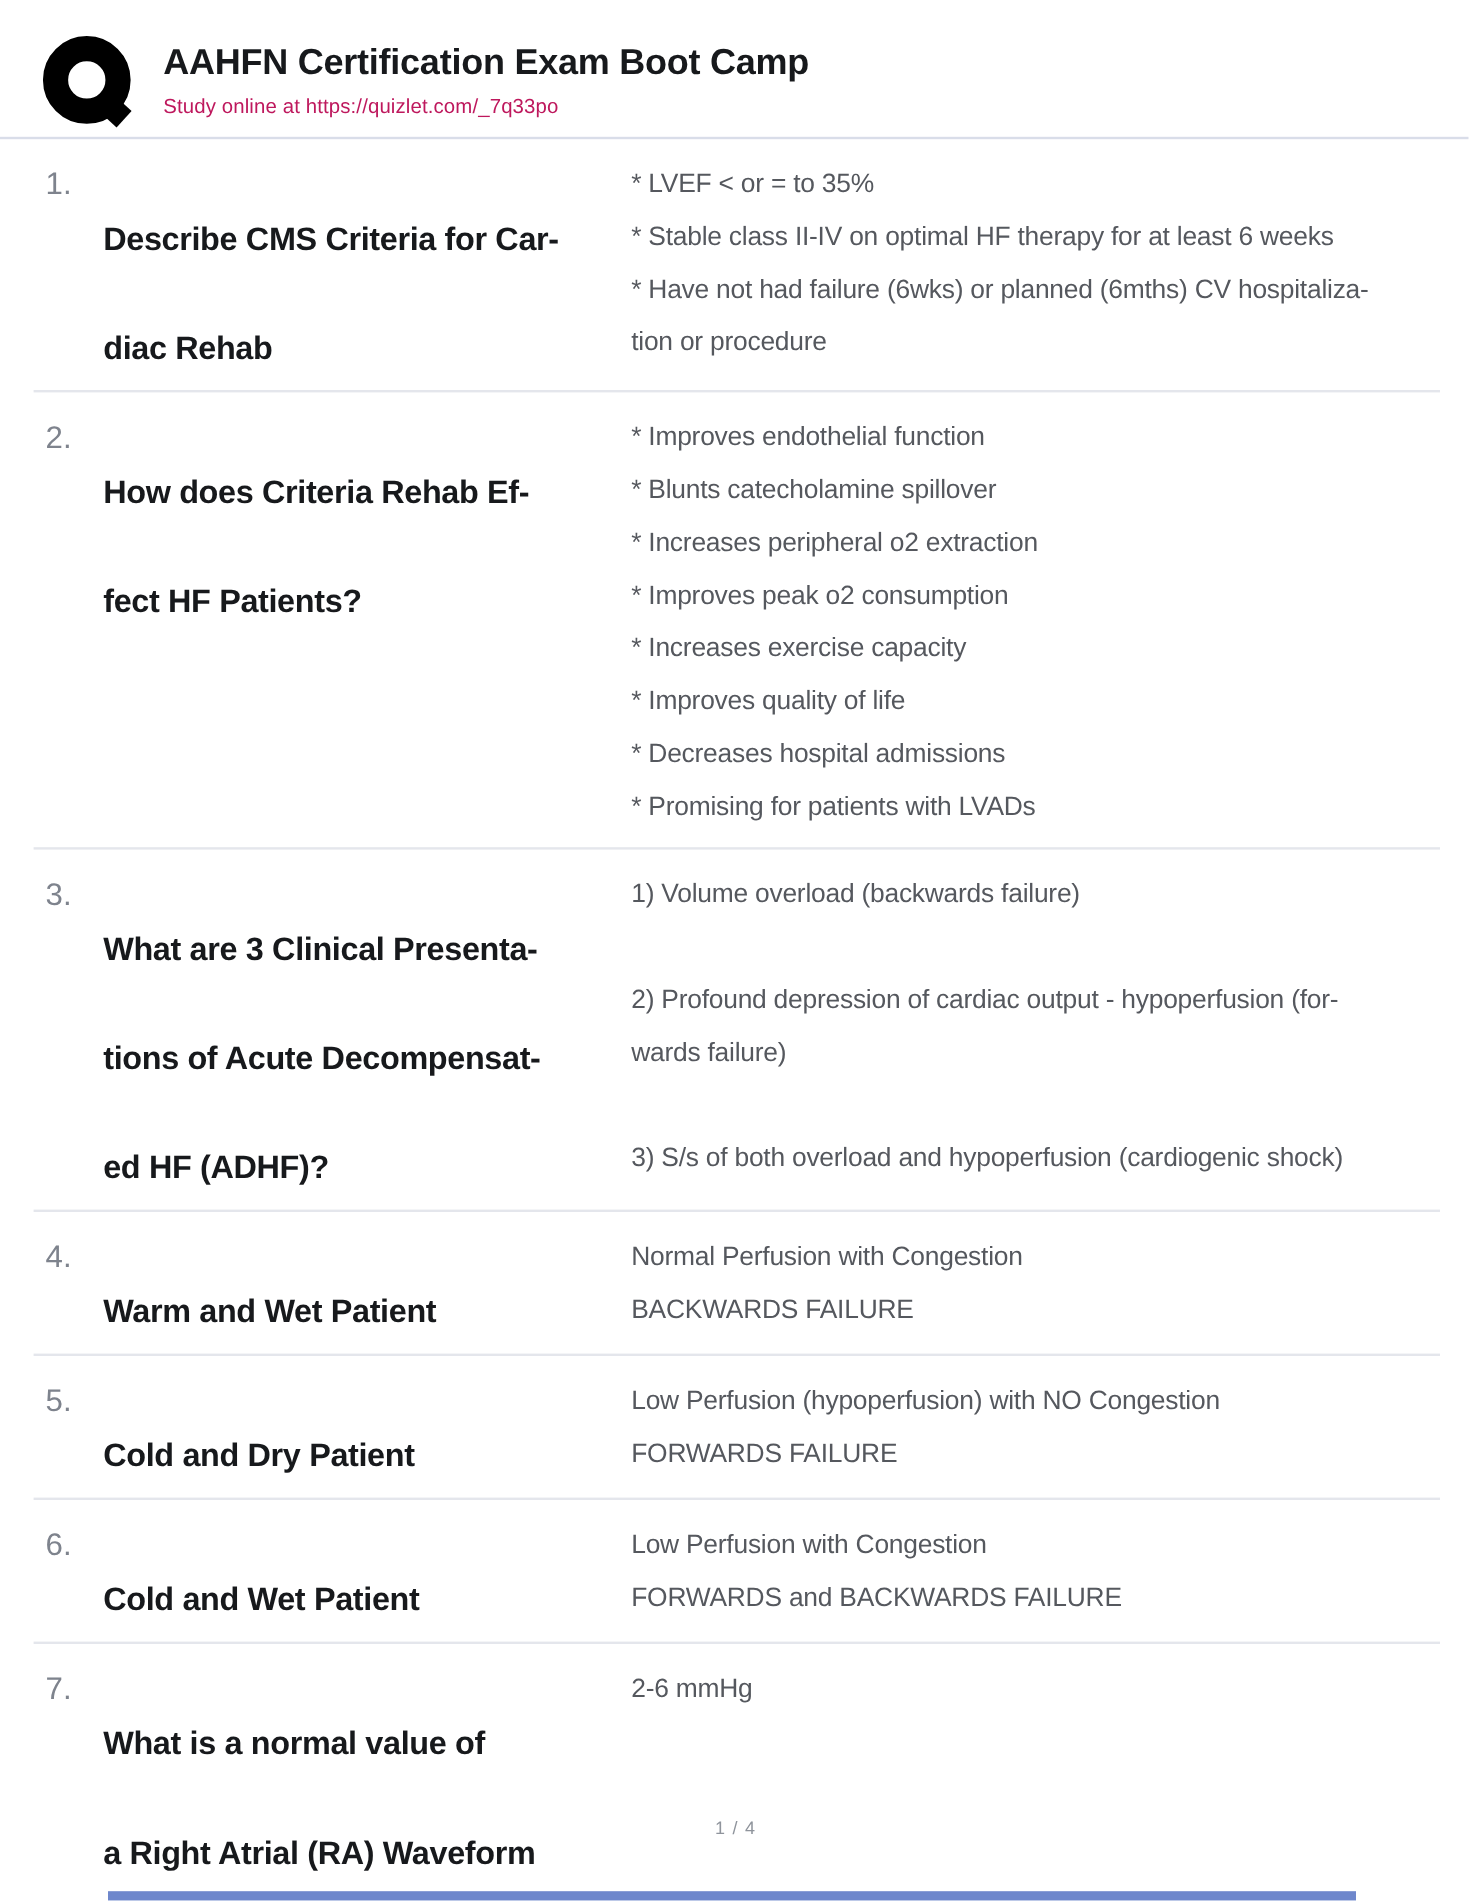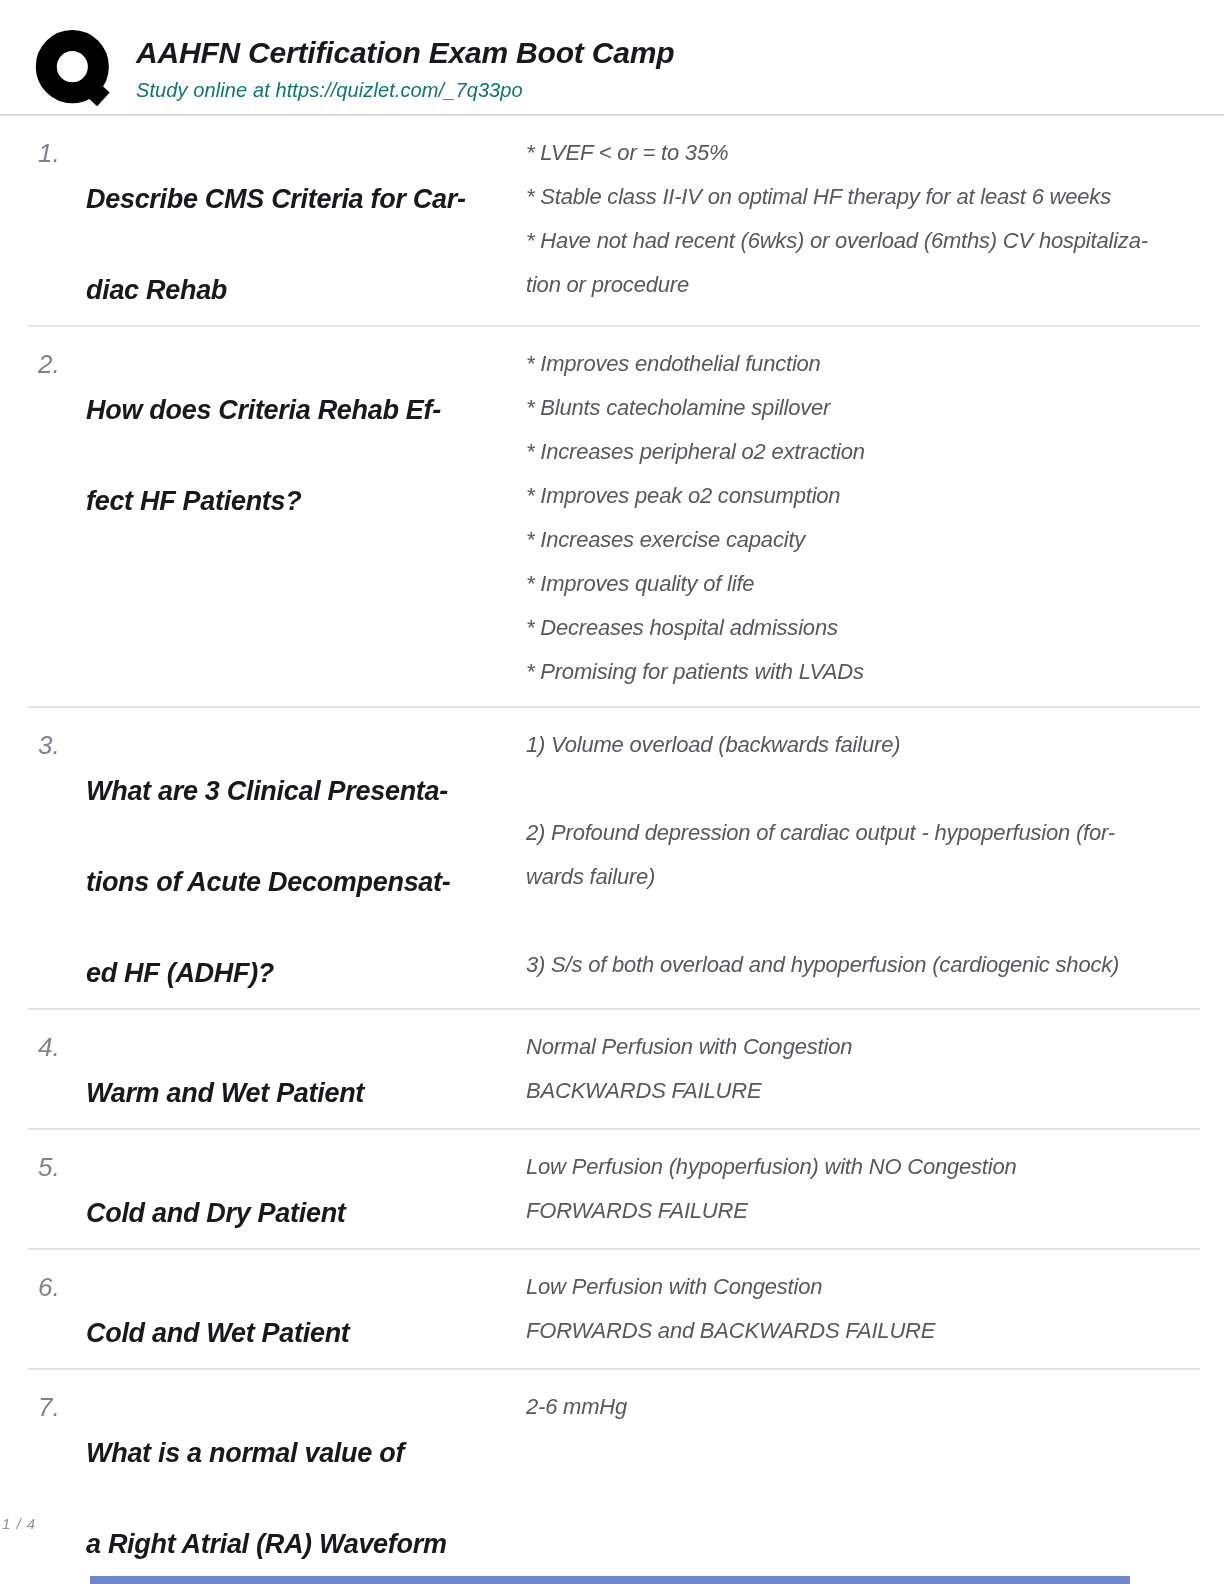--- a/index.html
+++ b/index.html
@@ -4,43 +4,42 @@
 <style>
   * { margin: 0; padding: 0; box-sizing: border-box; }
   html, body { background: #ffffff; }
   body { font-family: "Liberation Sans", sans-serif; }
   .page {
     position: relative;
     width: 1224px;
     height: 1584px;
     background: #ffffff;
     overflow: hidden;
-    font-style: italic;
   }
   
   .header {
     display: flex;
     align-items: flex-start;
     padding: 28px 30px 0 30px;
     height: 114px;
   }
   .logo-box { width: 88px; height: 84px; flex-shrink: 0; }
   .header-text { margin-left: 18px; padding-top: 6px; }
   .title {
     font-size: 30px;
     font-weight: 600;
     color: #17191c;
     letter-spacing: -0.2px;
     line-height: 38px;
   }
   .subtitle {
     margin-top: 7px;
-    font-size: 20px;
+    font-size: 17px;
     font-weight: 400;
-    color: #0f766e;
+    color: #be185d;
     letter-spacing: 0.1px;
   }
   .header-divider {
     width: 1224px;
     height: 0;
     border-top: 2px solid #d9dde9;
   }
   
   .card-list { margin: 0 24px 0 28px; }
   .card-row {
@@ -81,21 +80,21 @@
     letter-spacing: -0.2px;
     white-space: nowrap;
   }
   .a-line.blank { visibility: hidden; }
   
   .footer {
     position: absolute;
     left: 2px;
     right: 0;
     bottom: 52px;
-    text-align: left;
+    text-align: center;
     font-size: 15px;
     color: #8f949c;
     letter-spacing: 1px;
   }
   .bottom-bar {
     position: absolute;
     left: 90px;
     right: 94px;
     bottom: 0;
     height: 8px;
@@ -123,21 +122,21 @@
   <div class="card-list">
   <div class="card-row">
     <div class="card-number">1.</div>
     <div class="card-question">
           <div class="q-line">Describe CMS Criteria for Car-</div>
           <div class="q-line">diac Rehab</div>
         </div>
     <div class="card-answer">
           <div class="a-line">* LVEF &lt; or = to 35%</div>
           <div class="a-line">* Stable class II-IV on optimal HF therapy for at least 6 weeks</div>
-          <div class="a-line">* Have not had recent (6wks) or overload (6mths) CV hospitaliza-</div>
+          <div class="a-line">* Have not had failure (6wks) or planned (6mths) CV hospitaliza-</div>
           <div class="a-line">tion or procedure</div>
         </div>
   </div>
 
   <div class="card-row">
     <div class="card-number">2.</div>
     <div class="card-question">
           <div class="q-line">How does Criteria Rehab Ef-</div>
           <div class="q-line">fect HF Patients?</div>
         </div>

